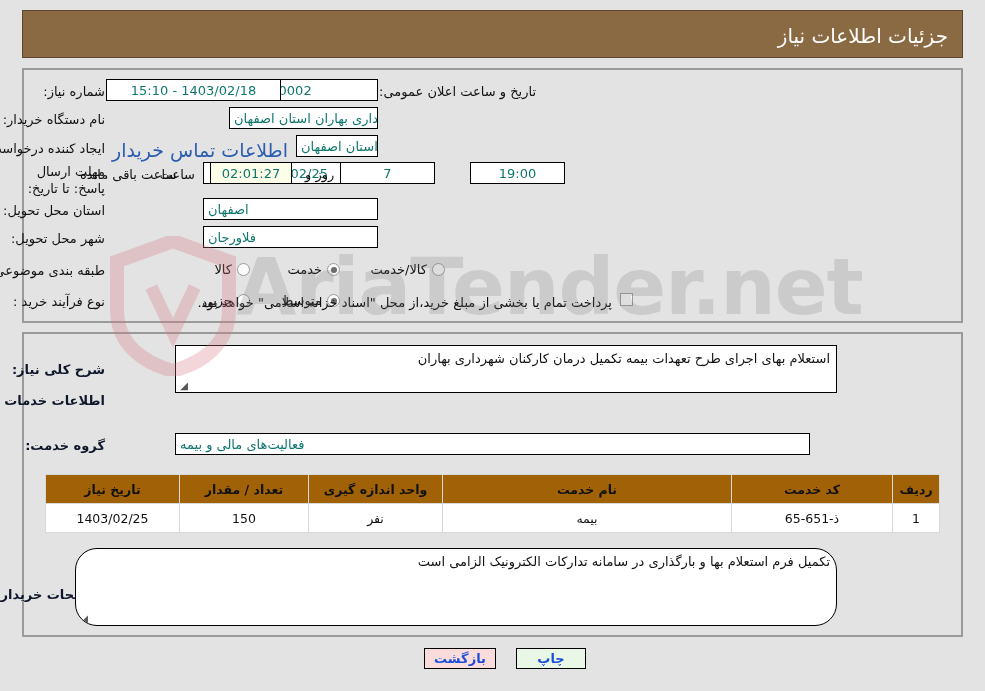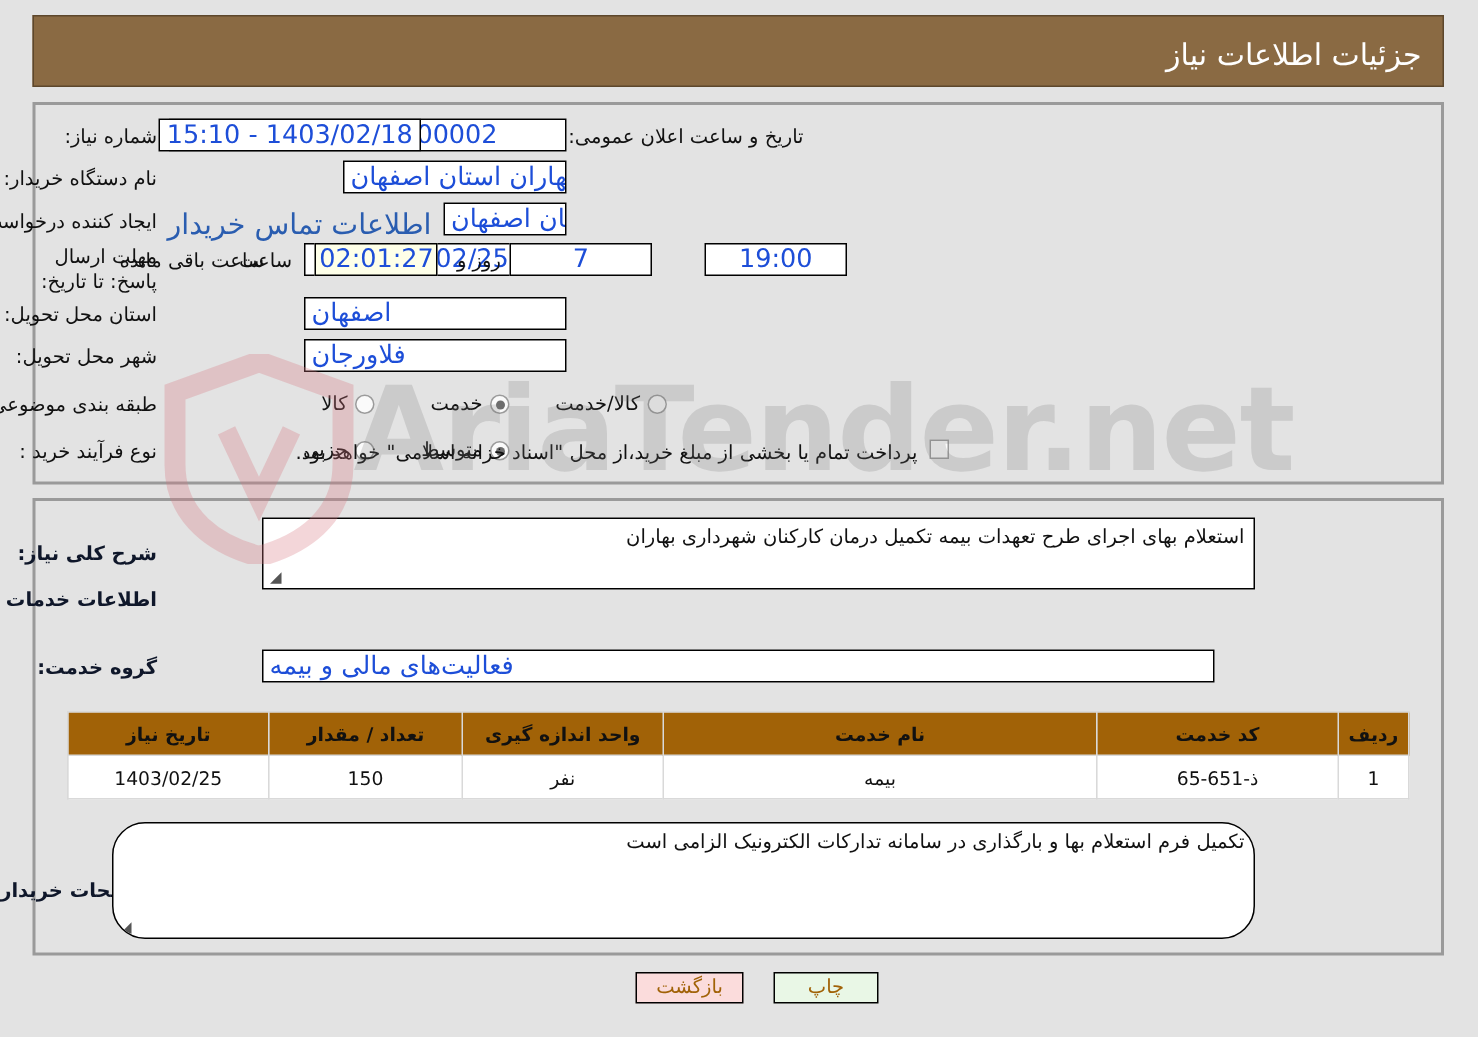--- a/index.html
+++ b/index.html
@@ -85,22 +85,22 @@
     font-size: 13px;
     color: #111;
     white-space: nowrap;
     text-align: right;
   }
   .fld {
     position: absolute;
     border: 1px solid #000;
     background: #ffffff;
     box-sizing: border-box;
-    font-size: 17px;
-    color: #1d4ed8;
+    font-size: 13px;
+    color: #0f766e;
     line-height: 1;
     display: flex;
     align-items: center;
     padding: 0 4px;
     overflow: hidden;
     white-space: nowrap;
   }
   .fld.center { justify-content: center; }
   .fld.right  { justify-content: flex-end; }
   .fld.timer  { background: #feffe8; justify-content: center; }
@@ -191,26 +191,27 @@
   }
   .tbl th { background: #a16207; font-weight: bold; }
   .tbl td { background: #ffffff; }
 
   
   .btn {
     position: absolute;
     border: 1px solid #000;
     box-sizing: border-box;
     font-size: 13px;
-    color: #a16207;
+    color: #1d4ed8;
     display: flex;
     align-items: center;
     justify-content: center;
     cursor: pointer;
     z-index: 4;
+    font-weight: bold;
   }
   .btn.print { background: #e9f7e6; }
   .btn.back  { background: #fbdcdc; }
 </style>
 </head>
 <body>
 
 <div id="page">
 
   <div class="title-bar">

